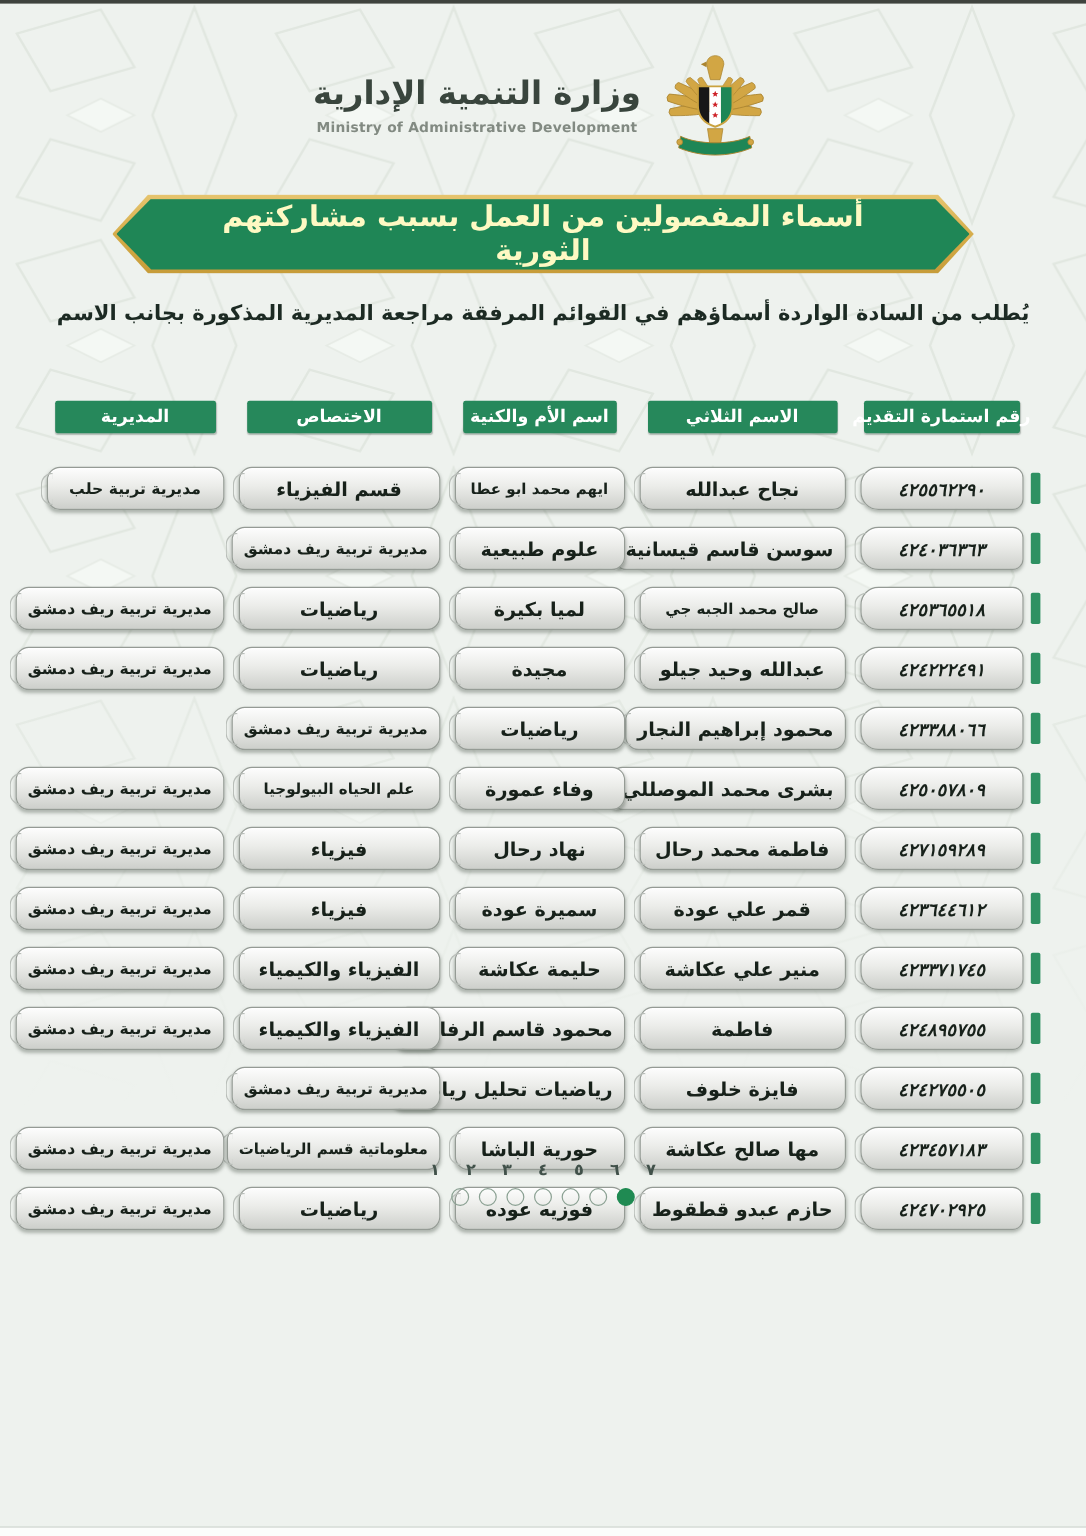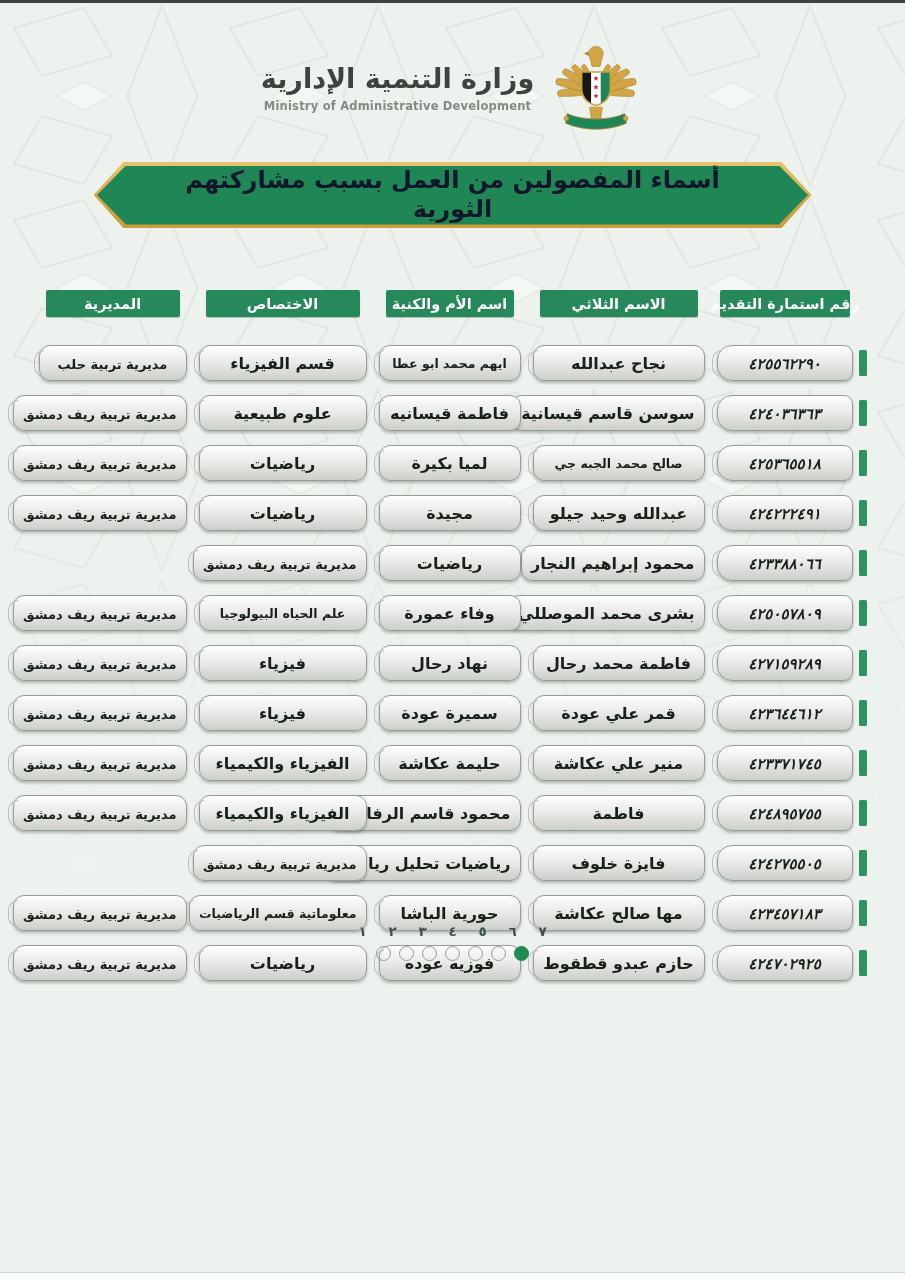--- a/index.html
+++ b/index.html
@@ -29,21 +29,21 @@
     clip-path:polygon(30px 0,688px 0,718px 33px,688px 66px,30px 66px,0 33px);
     display:flex;align-items:center;justify-content:center;
     filter:drop-shadow(0 2px 2px rgba(70,80,70,.25));
   }
   .banner-inner{
     width:711px;height:59px;background:#1f8656;
     clip-path:polygon(29px 0,682px 0,711px 29.5px,682px 59px,29px 59px,0 29.5px);
     display:flex;align-items:center;justify-content:center;
   }
   .banner-title{
-    color:#0f172a;font-size:24px;font-weight:bold;text-align:center;
+    color:#fef9c3;font-size:24px;font-weight:bold;text-align:center;
     line-height:1.22;max-width:600px;padding:0 30px;
   }
 
   .subtitle{
     text-align:center;font-size:17.5px;font-weight:bold;color:#1c2a23;
     margin:24px auto 0;max-width:820px;
   }
 
   
   .table{width:828px;margin:46px auto 0;}
@@ -158,20 +158,21 @@
         <div class="ministry-en">Ministry of Administrative Development</div>
       </div>
     </header>
 
     <div class="banner-outer">
       <div class="banner-inner">
         <div class="banner-title">أسماء المفصولين من العمل بسبب مشاركتهم الثورية</div>
       </div>
     </div>
 
+    <p class="subtitle">يُطلب من السادة الواردة أسماؤهم في القوائم المرفقة مراجعة المديرية المذكورة بجانب الاسم</p>
 
     <section class="table">
       <div class="grid thead">
         <div class="hcell h-number">رقم استمارة التقديم</div>
         <div class="hcell">الاسم الثلاثي</div>
         <div class="hcell">اسم الأم والكنية</div>
         <div class="hcell">الاختصاص</div>
         <div class="hcell">المديرية</div>
       </div>
       <div id="tbody">
@@ -207,25 +208,20 @@
   <div class="grid row">
     <div class="cell col-number">
       <span class="green-bar"></span>
       <div class="pill num-pill">
         <span class="pill-text">٤٢٤٠٣٦٣٦٣</span>
       </div>
     </div>
     <div class="cell col-name">
       <div class="pill">
         <span class="pill-text">سوسن قاسم قيسانية</span>
-      </div>
-    </div>
-    <div class="cell col-mother">
-      <div class="pill">
-        <span class="pill-text">فاطمة قيسانيه</span>
       </div>
     </div>
     <div class="cell col-spec">
       <div class="pill">
         <span class="pill-text">علوم طبيعية</span>
       </div>
     </div>
     <div class="cell col-directorate">
       <div class="pill">
         <span class="pill-text small">مديرية تربية ريف دمشق</span>

